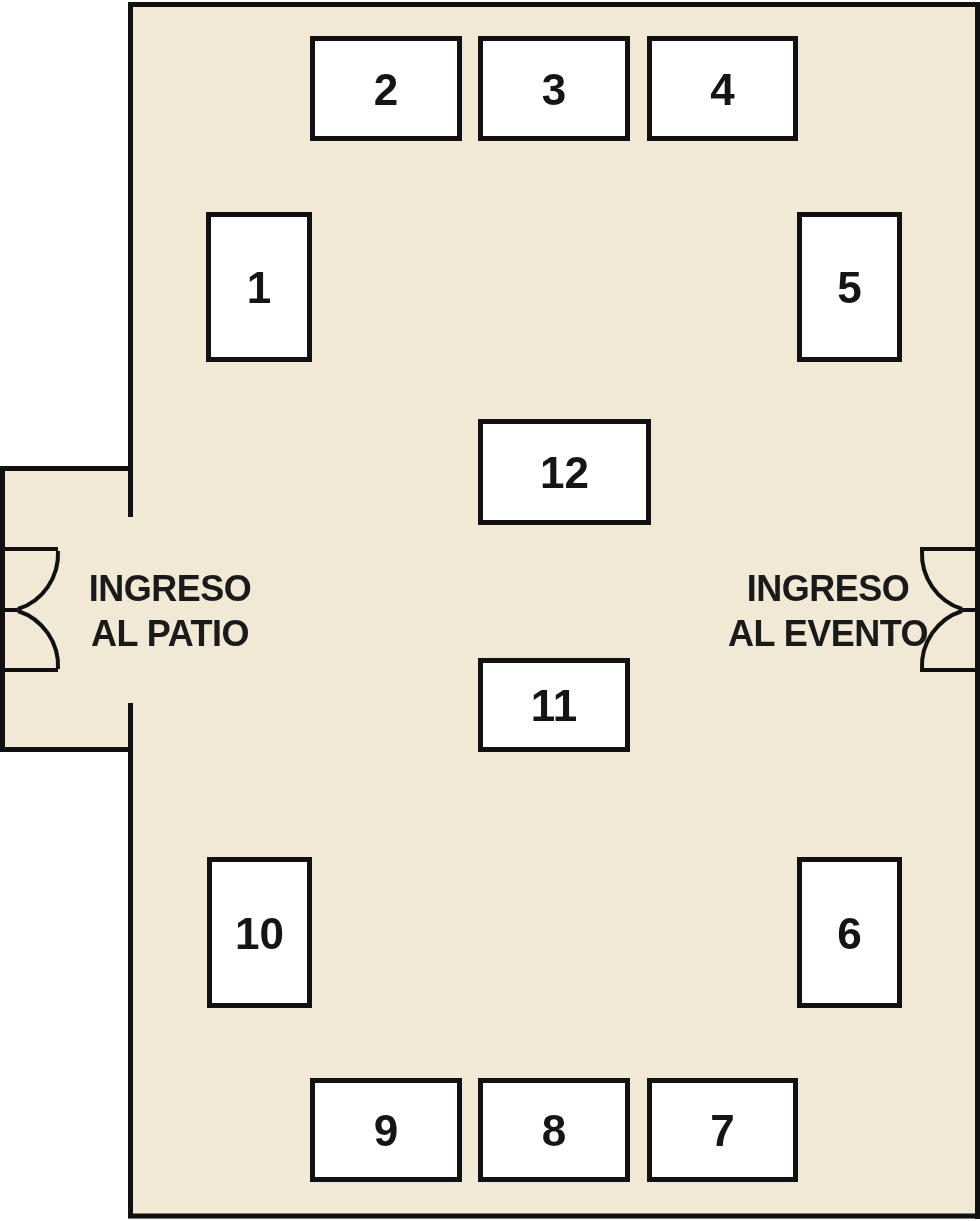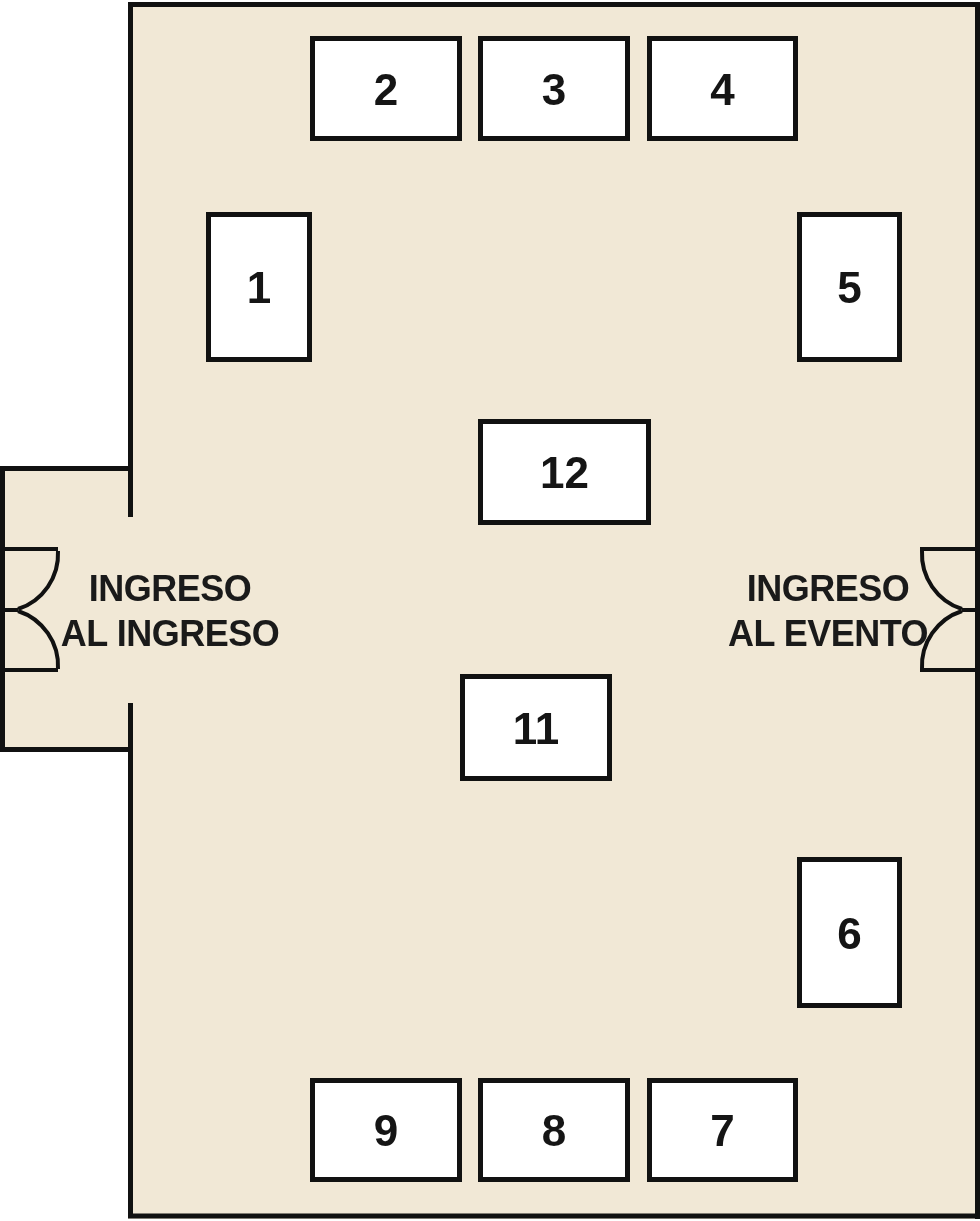--- a/index.html
+++ b/index.html
@@ -106,29 +106,32 @@
   </div>
   <div class="booth" style="left: 647px; top: 1078px; width: 151px; height: 104px;">
     <span class="booth-num">7</span>
   </div>
   <div class="booth" style="left: 478px; top: 1078px; width: 152px; height: 104px;">
     <span class="booth-num">8</span>
   </div>
   <div class="booth" style="left: 310px; top: 1078px; width: 152px; height: 104px;">
     <span class="booth-num">9</span>
   </div>
-  <div class="booth" style="left: 460px; top: 658px; width: 152px; height: 107px; margin-top: 16px;">
+  <div class="booth" style="left: 207px; top: 857px; width: 105px; height: 151px;">
+    <span class="booth-num">10</span>
+  </div>
+  <div class="booth" style="left: 478px; top: 658px; width: 152px; height: 94px;">
     <span class="booth-num">11</span>
   </div>
   <div class="booth" style="left: 478px; top: 419px; width: 173px; height: 106px;">
     <span class="booth-num">12</span>
   </div>
 
   <div class="entrance-label" style="left: 52px; top: 563px; width: 236px; height: 95px;">
     <div>INGRESO</div>
-    <div>AL INGRESO</div>
+    <div>AL PATIO</div>
   </div>
   <div class="entrance-label" style="left: 710px; top: 563px; width: 236px; height: 95px;">
     <div>INGRESO</div>
     <div>AL EVENTO</div>
   </div>
 
 </div>
 
 </body></html>

